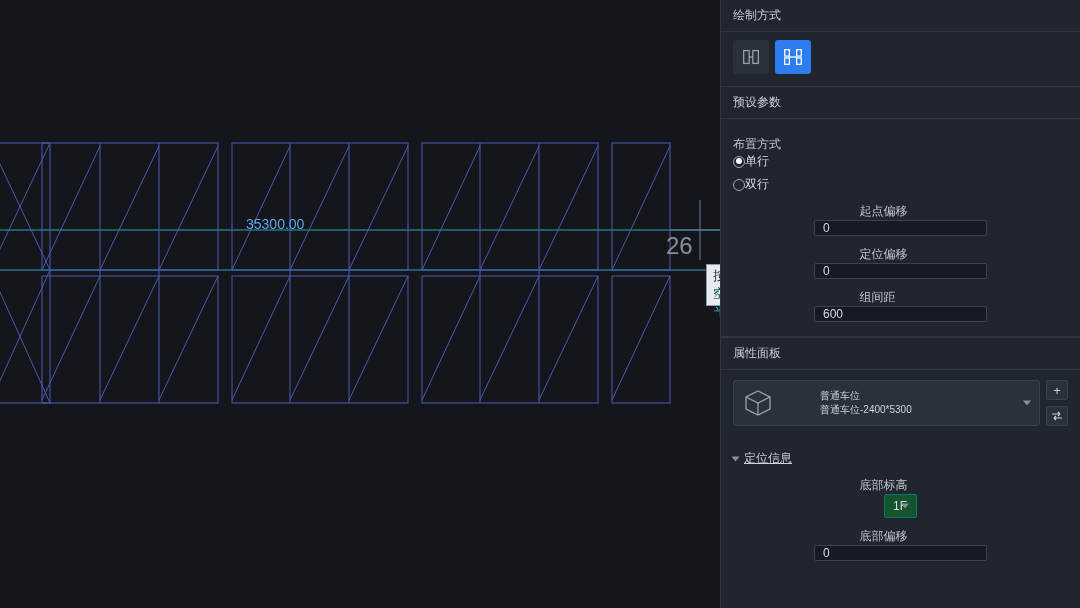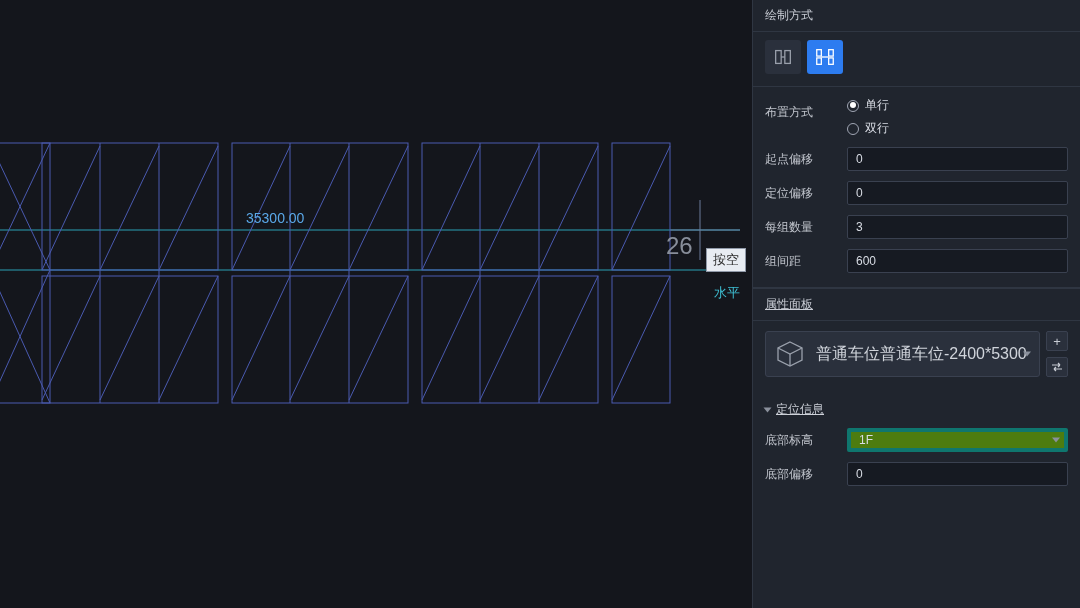--- a/index.html
+++ b/index.html
@@ -5,47 +5,47 @@
   * { box-sizing: border-box; margin: 0; padding: 0; }
   html, body { width: 1080px; height: 608px; overflow: hidden; background: #14161c; font-family: "Microsoft YaHei", Arial, sans-serif; font-size: 12px; color: #d0d4db; }
   .app { display: flex; width: 100%; height: 100%; }
   .canvas-area { position: relative; flex: 1; background: #14161c; overflow: hidden; }
   .canvas-area svg { position: absolute; top: 0; left: 0; }
   .dim-label { position: absolute; color: #5aa8e8; font-size: 14px; }
   .big-num { position: absolute; color: #888e9a; font-size: 24px; font-weight: 300; }
   .tip-box { position: absolute; background: #e8ecf2; color: #2a2a2a; font-size: 13px; padding: 2px 6px; border: 1px solid #9099a8; }
   .cyan-label { position: absolute; color: #3ec2d6; font-size: 13px; }
 
-  .side-panel { width: 328px; background: #20252e; border-left: 1px solid #2f3642; display: flex; flex-direction: column; }
+  .side-panel { width: 360px; background: #20252e; border-left: 1px solid #2f3642; display: flex; flex-direction: column; }
   .section-header { padding: 7px 12px; font-size: 12px; color: #c8ccd4; border-bottom: 1px solid #2f3642; }
   .section-body { padding: 10px 12px 14px; border-bottom: 1px solid #2f3642; }
   .icon-row { display: flex; gap: 6px; padding: 0 12px 12px; border-bottom: 1px solid #2f3642; }
   .mode-btn { width: 36px; height: 34px; display: flex; align-items: center; justify-content: center; border-radius: 3px; cursor: pointer; }
   .mode-btn.inactive { background: #2a303c; }
   .mode-btn.active { background: #2d7cf0; }
   .mode-btn svg { width: 22px; height: 20px; }
 
-  .form-row { display: flex; align-items: center; margin-bottom: 10px; }
+  .form-row { display: flex; align-items: center; margin-bottom: 10px; flex-direction: column; }
   .form-row:last-child { margin-bottom: 0; }
   .form-label { width: 82px; color: #c0c4cc; font-size: 12px; }
   .radio-col { display: flex; flex-direction: column; gap: 6px; }
-  .radio-item { display: flex; align-items: center; gap: 6px; font-size: 12px; color: #d8dce4; cursor: pointer; }
+  .radio-item { display: flex; align-items: center; font-size: 12px; color: #d8dce4; cursor: pointer; }
   .radio-dot { width: 12px; height: 12px; border-radius: 50%; border: 1.5px solid #a0a6b4; display: inline-block; position: relative; }
   .radio-dot.checked::after { content:""; position:absolute; width:6px; height:6px; background:#fff; border-radius:50%; top:1.5px; left:1.5px; }
   .text-input { flex: 1; height: 24px; background: #161a22; border: 1px solid #3a4150; color: #d8dce4; padding: 0 8px; font-size: 12px; border-radius: 2px; outline: none; }
-  .select-input { flex: 1; height: 24px; background: #4d7c0f; border: 4px solid #0f766e; color: #d8dce4; padding: 0 8px; font-size: 12px; border-radius: 2px; outline: none; appearance: none; position: relative; }
+  .select-input { flex: 1; height: 24px; background: #14532d; border: 1px solid #0f766e; color: #d8dce4; padding: 0 8px; font-size: 12px; border-radius: 2px; outline: none; appearance: none; position: relative; }
   .select-wrap { flex:1; position: relative; display:flex; }
   .select-wrap::after { content:""; position:absolute; right:8px; top:50%; width:0; height:0; border-left:4px solid transparent; border-right:4px solid transparent; border-top:5px solid #8a909c; transform:translateY(-50%); pointer-events:none; }
 
   .prop-sec { padding: 10px 12px 14px; }
-  .prop-header { padding: 7px 12px; font-size: 12px; color: #c8ccd4; border-top:1px solid #2f3642; border-bottom: 1px solid #2f3642; text-decoration: underline; }
+  .prop-header { padding: 7px 12px; font-size: 12px; color: #c8ccd4; border-top:1px solid #2f3642; border-bottom: 1px solid #2f3642; }
   .component-card-row { display:flex; gap:6px; align-items:stretch; }
   .component-card { flex:1; background:#2a303c; border:1px solid #3a4150; border-radius:3px; display:flex; align-items:center; padding:6px 8px; gap:10px; position:relative; cursor:pointer; }
   .component-card .cube { width:32px; height:32px; display:flex; align-items:center; justify-content:center; }
-  .component-card .ctext { display:flex; flex-direction:row; font-size:16px; line-height:1.4; }
+  .component-card .ctext { display:flex; flex-direction:column; font-size:10px; line-height:1.4;margin-left:36px; }
   .component-card::after { content:""; position:absolute; right:8px; top:50%; width:0; height:0; border-left:4px solid transparent; border-right:4px solid transparent; border-top:5px solid #8a909c; transform:translateY(-50%); }
   .side-mini-col { display:flex; flex-direction:column; gap:6px; }
   .mini-btn { width:22px; height:20px; background:#2a303c; border:1px solid #3a4150; border-radius:2px; color:#c8ccd4; font-size:13px; display:flex; align-items:center; justify-content:center; cursor:pointer; line-height:1; }
 
   .collapse-row { display:flex; align-items:center; gap:6px; padding:10px 12px 8px; cursor:pointer;text-decoration:underline; }
   .collapse-row .chev { width:0; height:0; border-top:4px solid transparent; border-bottom:4px solid transparent; border-left:5px solid #8a909c; transform:rotate(90deg); }
   .collapse-row span { font-size:12px; color:#c8ccd4; }
   .sub-form { padding: 2px 12px 14px; }
 </style>
 </head>
@@ -113,23 +113,23 @@
 
         <g transform="translate(612,0)">
           <rect x="0" y="143" width="58" height="127"></rect>
           <rect x="0" y="276" width="58" height="127"></rect>
           <line x1="0" y1="270" x2="58" y2="146"></line>
           <line x1="0" y1="400" x2="58" y2="276"></line>
         </g>
       </g>
     </svg>
 
-    <div class="dim-label" style="left:246px; top:210px;">35300.00</div>
+    <div class="dim-label" style="left:246px; top:216px;">35300.00</div>
     <div class="big-num" style="left:666px; top:232px;">26</div>
-    <div class="tip-box" style="left:706px; top:248px;">按空</div>
+    <div class="tip-box" style="left:706px; top:264px;">按空</div>
     <div class="cyan-label" style="left:714px; top:284px;">水平</div>
   </div>
 
   <div class="side-panel">
 
     <div class="section-header">绘制方式</div>
     <div class="icon-row" style="padding-top:8px;">
       <div class="mode-btn inactive">
         <svg viewBox="0 0 24 20">
             <g stroke="#9aa0ac" stroke-width="1.4" fill="none">
@@ -145,20 +145,21 @@
               <rect x="3" y="2" width="5" height="7"></rect>
               <rect x="3" y="11" width="5" height="7"></rect>
               <rect x="16" y="2" width="5" height="7"></rect>
               <rect x="16" y="11" width="5" height="7"></rect>
               <line x1="8" y1="10" x2="16" y2="10"></line>
             </g>
           </svg>
       </div>
     </div>
 
+    <div class="section-header">预设参数</div>
     <div class="section-body">
       <div class="form-row" style="align-items:flex-start;">
         <div class="form-label" style="padding-top:7px;">布置方式</div>
         <div class="radio-col">
           <label class="radio-item">
             <span class="radio-dot checked"></span>
             <span>单行</span>
           </label>
           <label class="radio-item">
             <span class="radio-dot"></span>
@@ -166,24 +167,20 @@
           </label>
         </div>
       </div>
       <div class="form-row">
         <div class="form-label">起点偏移</div>
         <input class="text-input" value="0" style="">
       </div>
       <div class="form-row">
         <div class="form-label">定位偏移</div>
         <input class="text-input" value="0" style="">
-      </div>
-      <div class="form-row">
-        <div class="form-label">每组数量</div>
-        <input class="text-input" value="3" style="">
       </div>
       <div class="form-row">
         <div class="form-label">组间距</div>
         <input class="text-input" value="600" style="">
       </div>
     </div>
 
     <div class="prop-header">属性面板</div>
     <div class="prop-sec">
       <div class="component-card-row">

